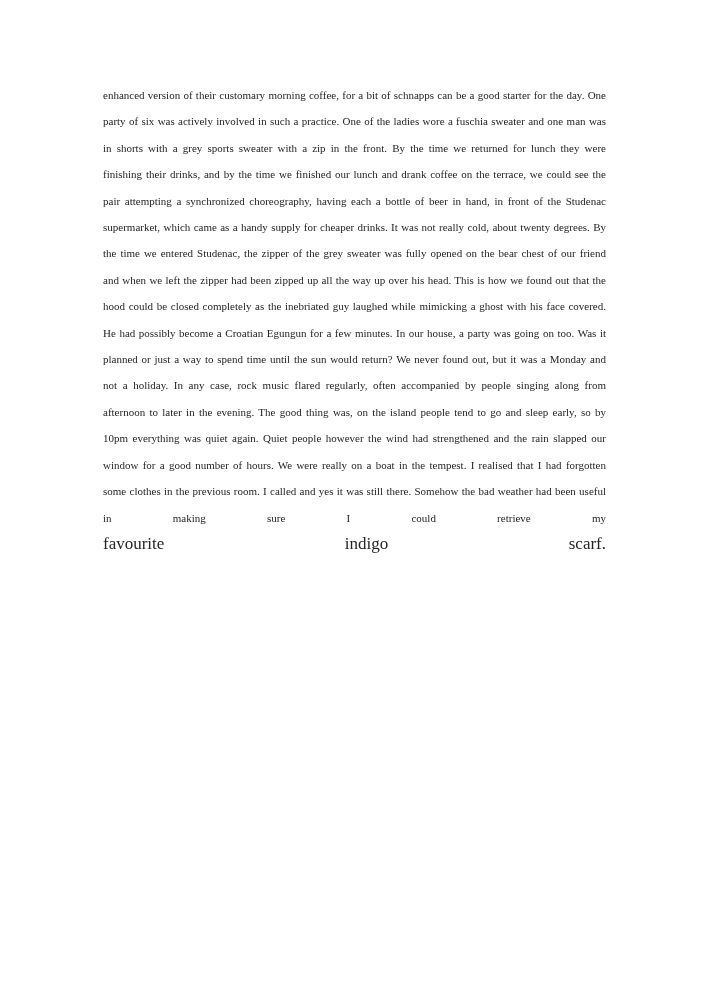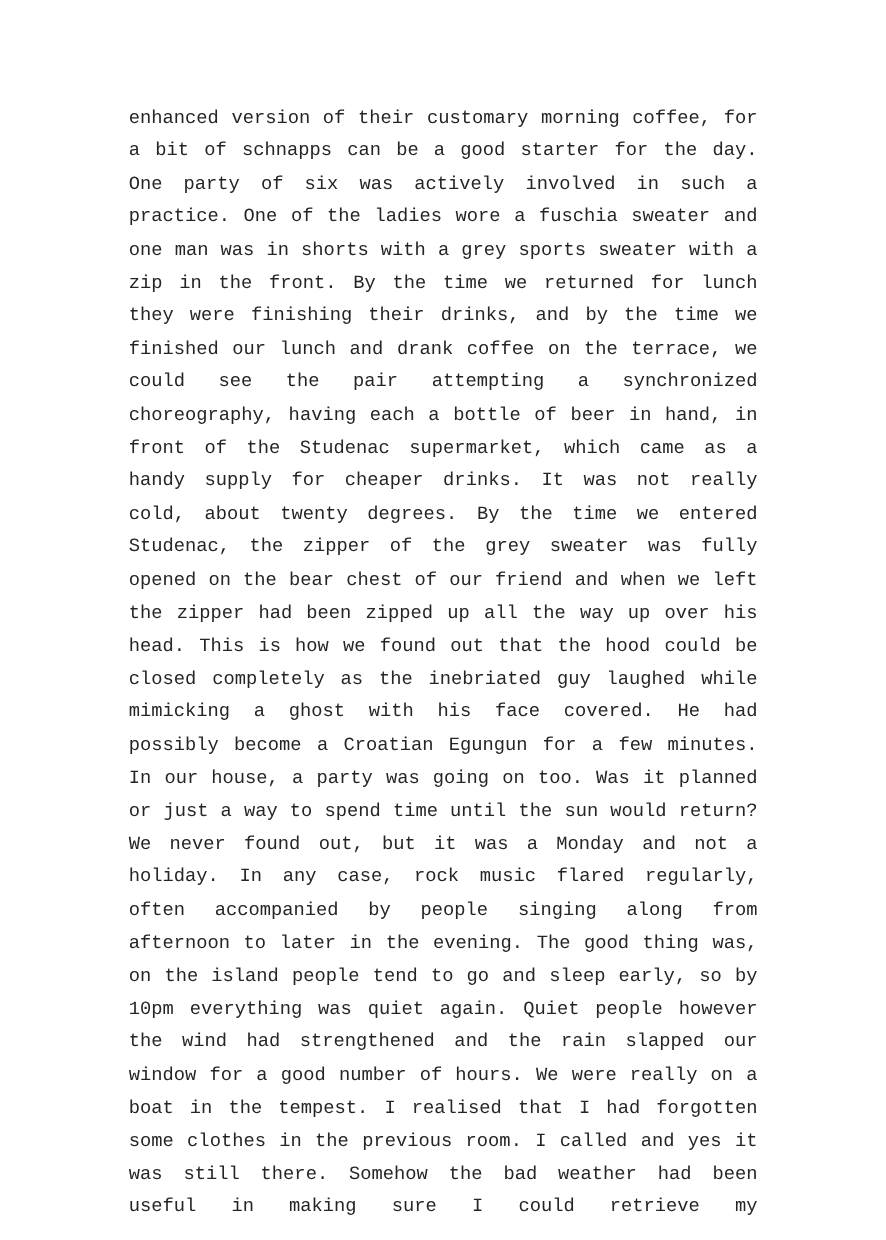--- a/index.html
+++ b/index.html
@@ -18,27 +18,26 @@
     color: #252525;
   }
   .content {
     position: absolute;
     left: 103px;
     top: 82px;
     width: 503px;
   }
   .body-text {
     margin: 0;
-    font-size: 15px;
+    font-size: 11px;
     line-height: 26.4px;
     text-align: justify;
     text-align-last: justify;
     hyphens: none;
     word-spacing: 0.5px;
-    font-family: Liberation Mono, monospace;
   }
   .last-line {
     display: flex;
     justify-content: space-between;
     font-size: 17px;
     line-height: 26.4px;
     margin: 0;
   }
   .page-number {
     position: absolute;
@@ -50,14 +49,19 @@
     color: #3d3d3d;
     letter-spacing: 0.5px;
   }
 </style>
 </head>
 <body>
 
 <div class="page">
   <div class="content">
     <p class="body-text">enhanced version of their customary morning coffee, for a bit of schnapps can be a good starter for the day. One party of six was actively involved in such a practice. One of the ladies wore a fuschia sweater and one man was in shorts with a grey sports sweater with a zip in the front. By the time we returned for lunch they were finishing their drinks, and by the time we finished our lunch and drank coffee on the terrace, we could see the pair attempting a synchronized choreography, having each a bottle of beer in hand, in front of the Studenac supermarket, which came as a handy supply for cheaper drinks. It was not really cold, about twenty degrees. By the time we entered Studenac, the zipper of the grey sweater was fully opened on the bear chest of our friend and when we left the zipper had been zipped up all the way up over his head. This is how we found out that the hood could be closed completely as the inebriated guy laughed while mimicking a ghost with his face covered. He had possibly become a Croatian Egungun for a few minutes. In our house, a party was going on too. Was it planned or just a way to spend time until the sun would return? We never found out, but it was a Monday and not a holiday. In any case, rock music flared regularly, often accompanied by people singing along from afternoon to later in the evening. The good thing was, on the island people tend to go and sleep early, so by 10pm everything was quiet again. Quiet people however the wind had strengthened and the rain slapped our window for a good number of hours. We were really on a boat in the tempest. I realised that I had forgotten some clothes in the previous room. I called and yes it was still there. Somehow the bad weather had been useful in making sure I could retrieve my</p>
+    <div class="last-line">
+      <span>favourite</span>
+      <span>indigo</span>
+      <span>scarf.</span>
+    </div>
   </div>
 </div>
 
 </body></html>

